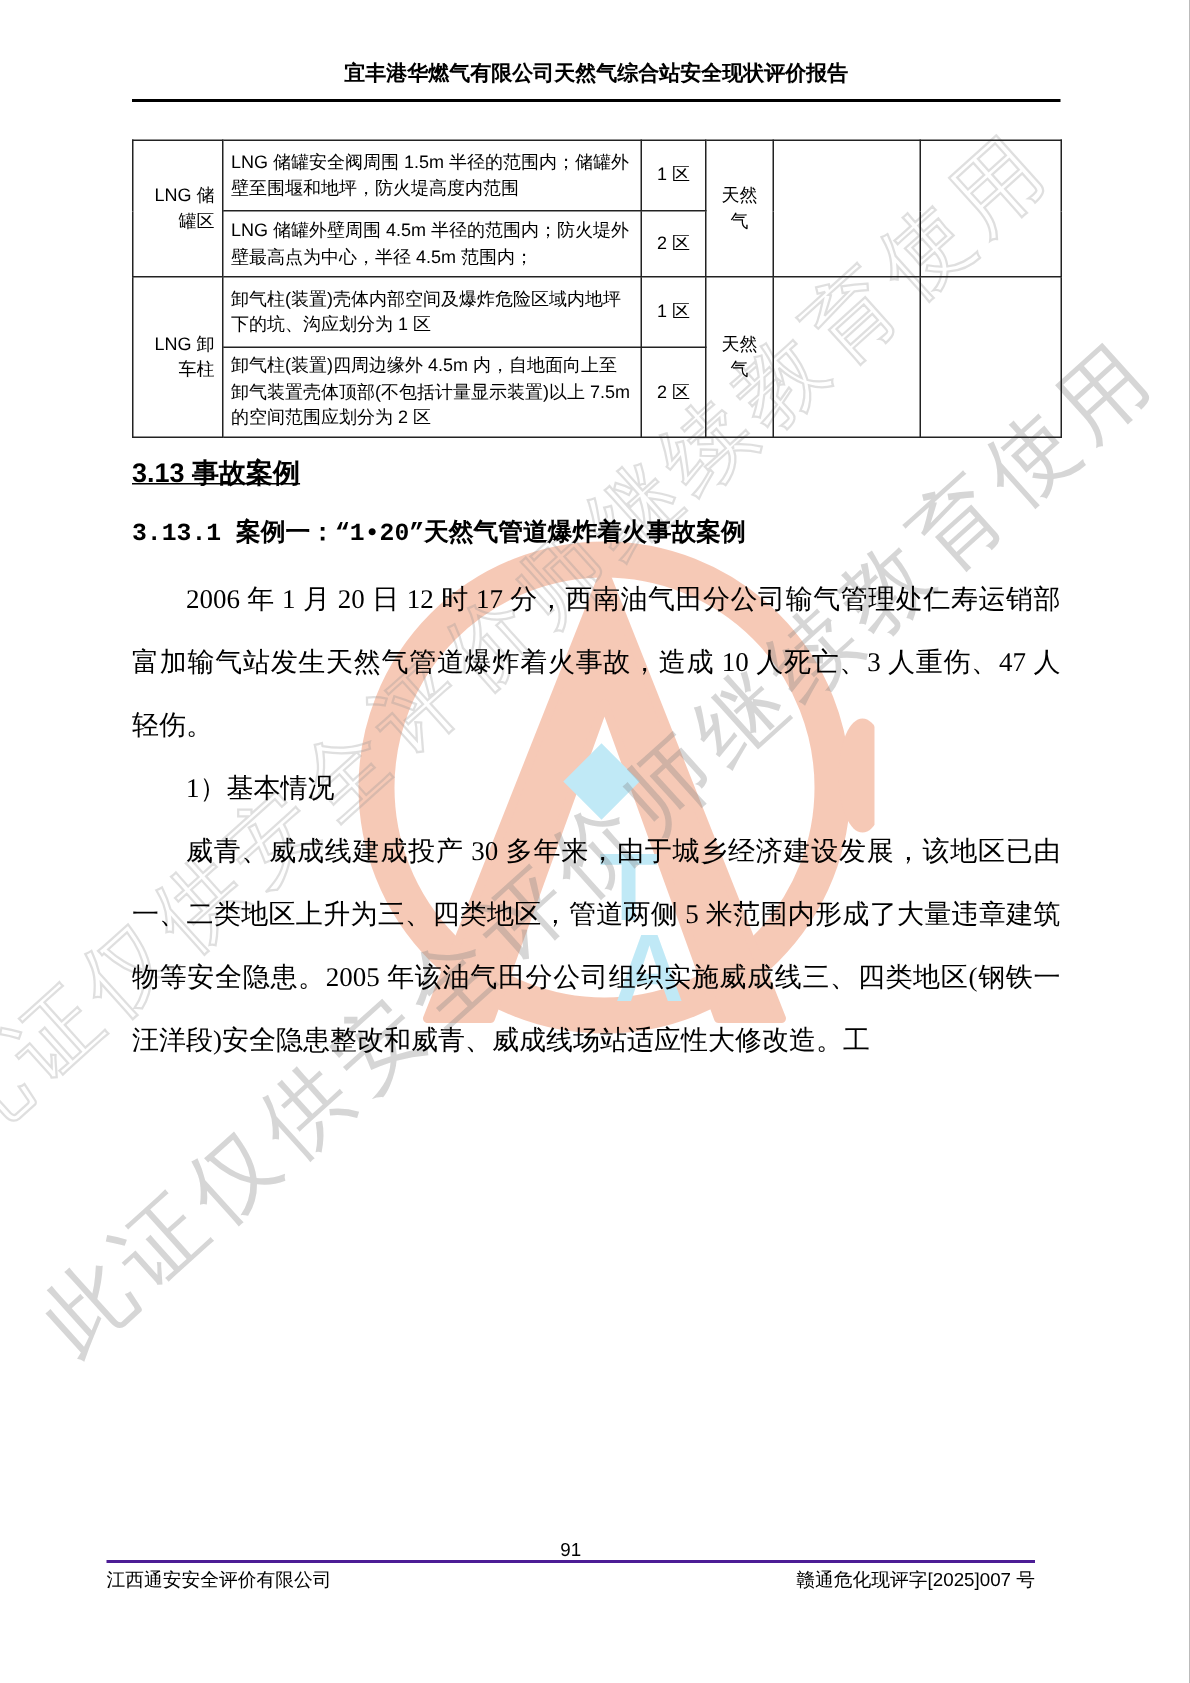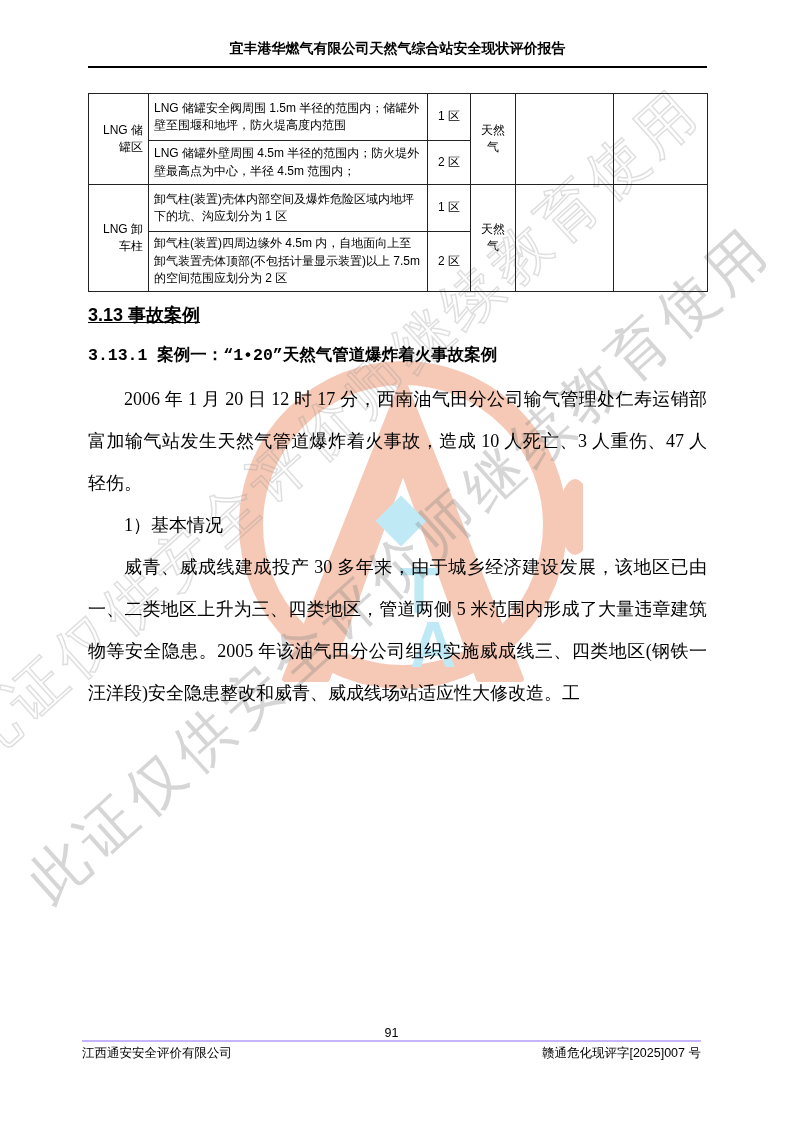--- a/index.html
+++ b/index.html
@@ -60,22 +60,22 @@
   }
   .h2{
     font-family:Liberation Mono, monospace;
     font-size:16.5px;font-weight:bold;margin:0 0 12px 0;
   }
   .para{
     font-size:18px;line-height:42px;
     text-indent:2em;text-align:justify;margin:0;
   }
   .footer{
-    position:absolute;top:1040px;left:82px;width:619px;
-    border-top:2px solid #c4b5fd;
+    position:absolute;top:1040px;left:71px;width:619px;
+    border-top:2px solid #4c1d95;
     font-size:12.5px;
     font-family:"Liberation Sans","DejaVu Sans",sans-serif;
   }
   .footer-row{display:flex;justify-content:space-between;padding-top:3px;}
   .page-num{
     position:absolute;left:50%;top:-16px;transform:translateX(-50%);
     font-size:12.5px;
   }
 </style>
 </head>

